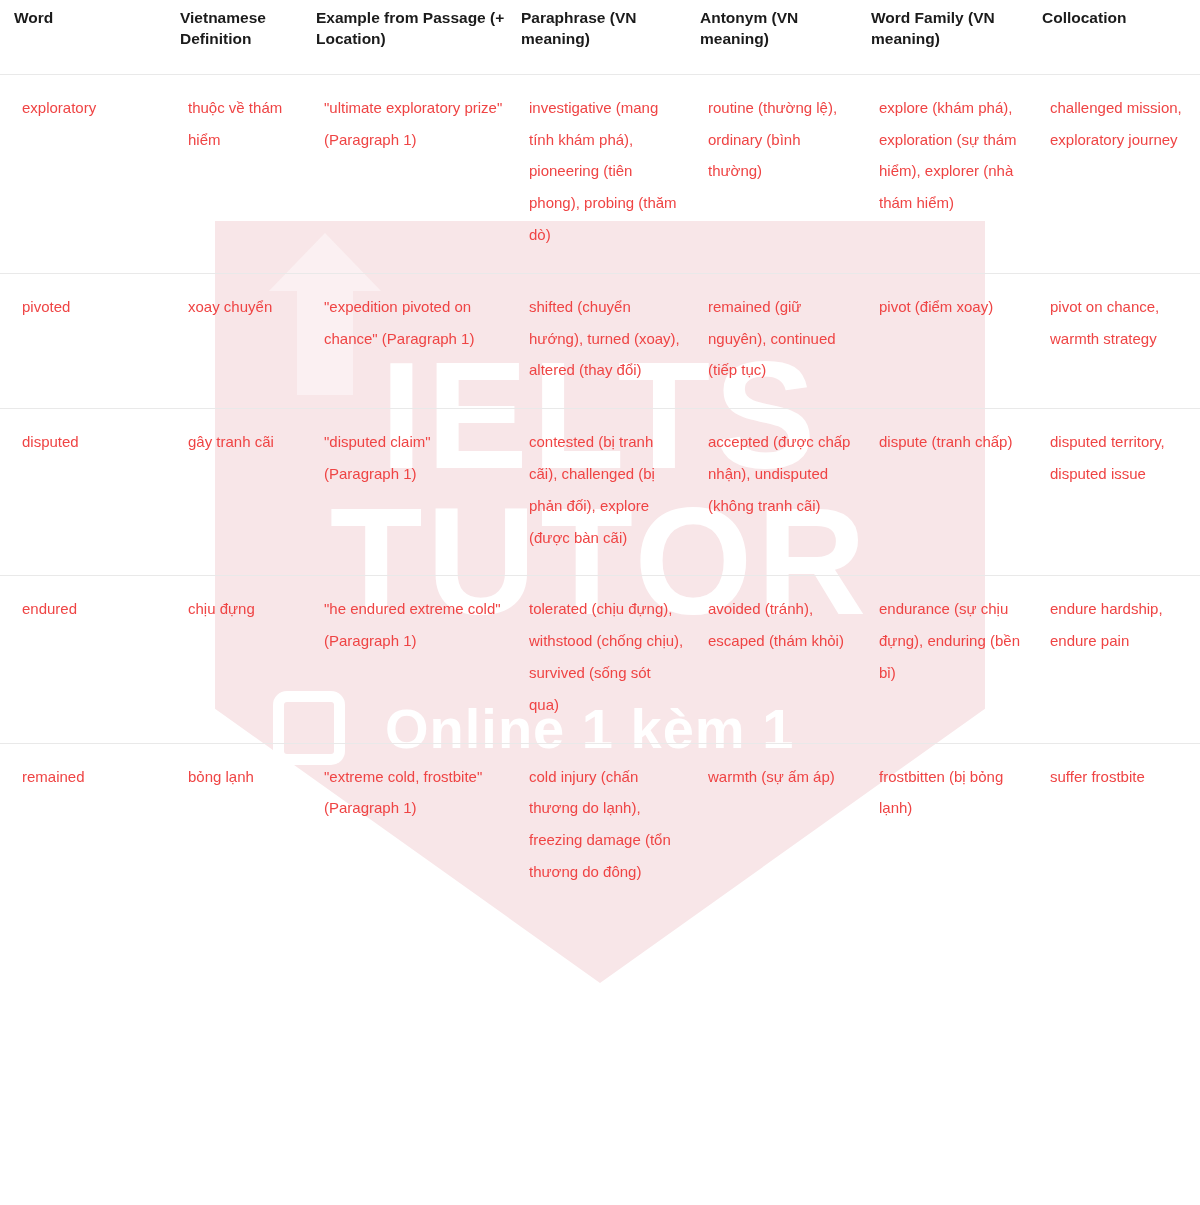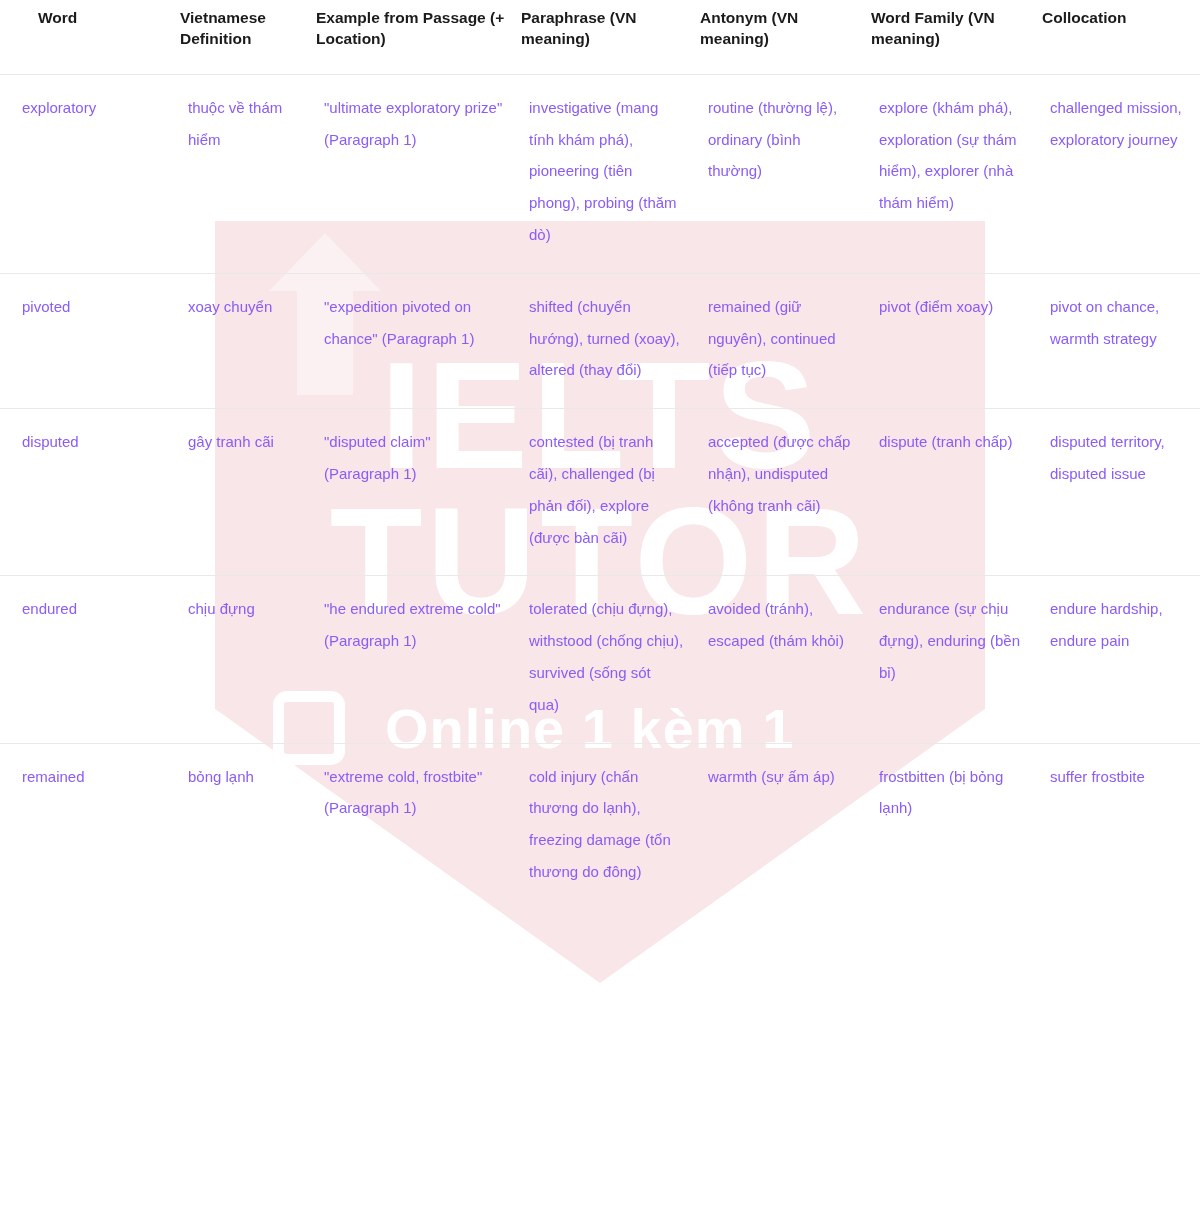--- a/index.html
+++ b/index.html
@@ -116,28 +116,28 @@
     text-align: left;
     vertical-align: top;
     font-size: 15.5px;
     font-weight: 700;
     color: #1b1b1b;
     line-height: 1.35;
     padding: 8px 16px 24px 0;
     background: transparent;
     border-bottom: 1px solid #e9e9e9;
   }
-  #vocab-table thead th:first-child { padding-left: 38px; }
+  #vocab-table thead th:first-child { padding-left: 14px; }
 
   #vocab-table tbody td {
     text-align: left;
     vertical-align: top;
     font-size: 15px;
     font-weight: 400;
-    color: #8b5cf6;
+    color: #ef4444;
     line-height: 2.12;
     padding: 17px 16px 22px 8px;
     background: transparent;
     border-bottom: 1px solid #e9e9e9;
   }
   #vocab-table tbody td:first-child { padding-left: 22px; }
   #vocab-table tbody tr:last-child td { border-bottom: none; }
 </style>
 </head>
 <body>

